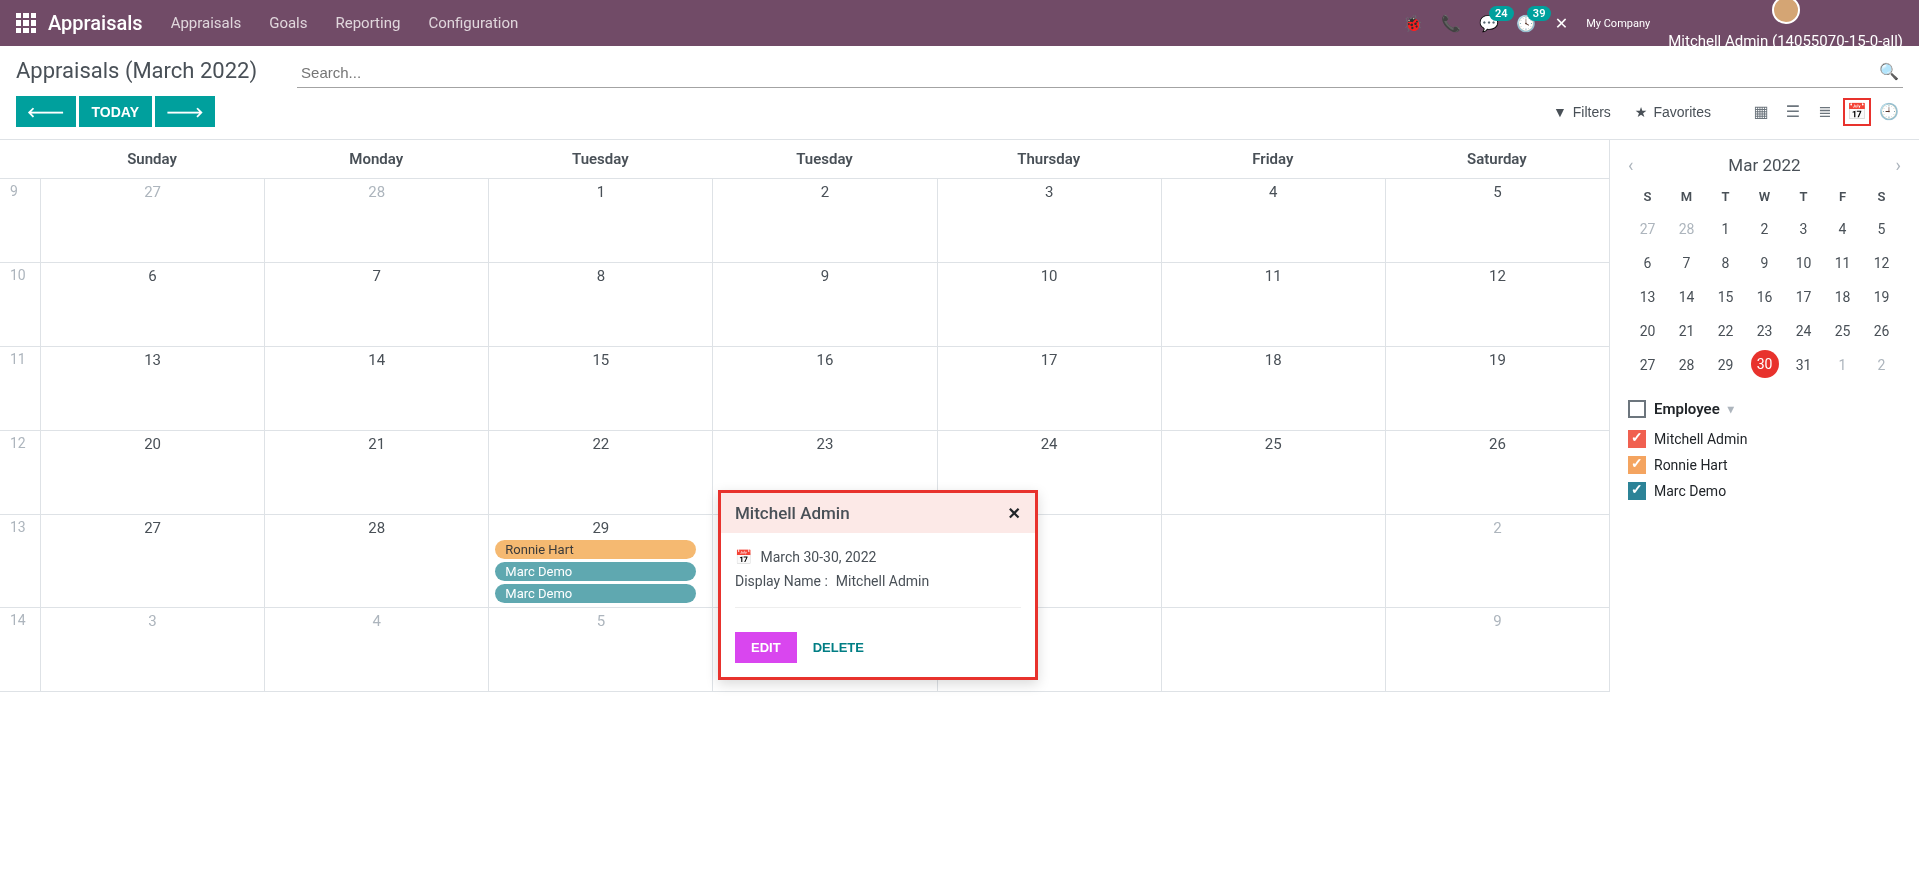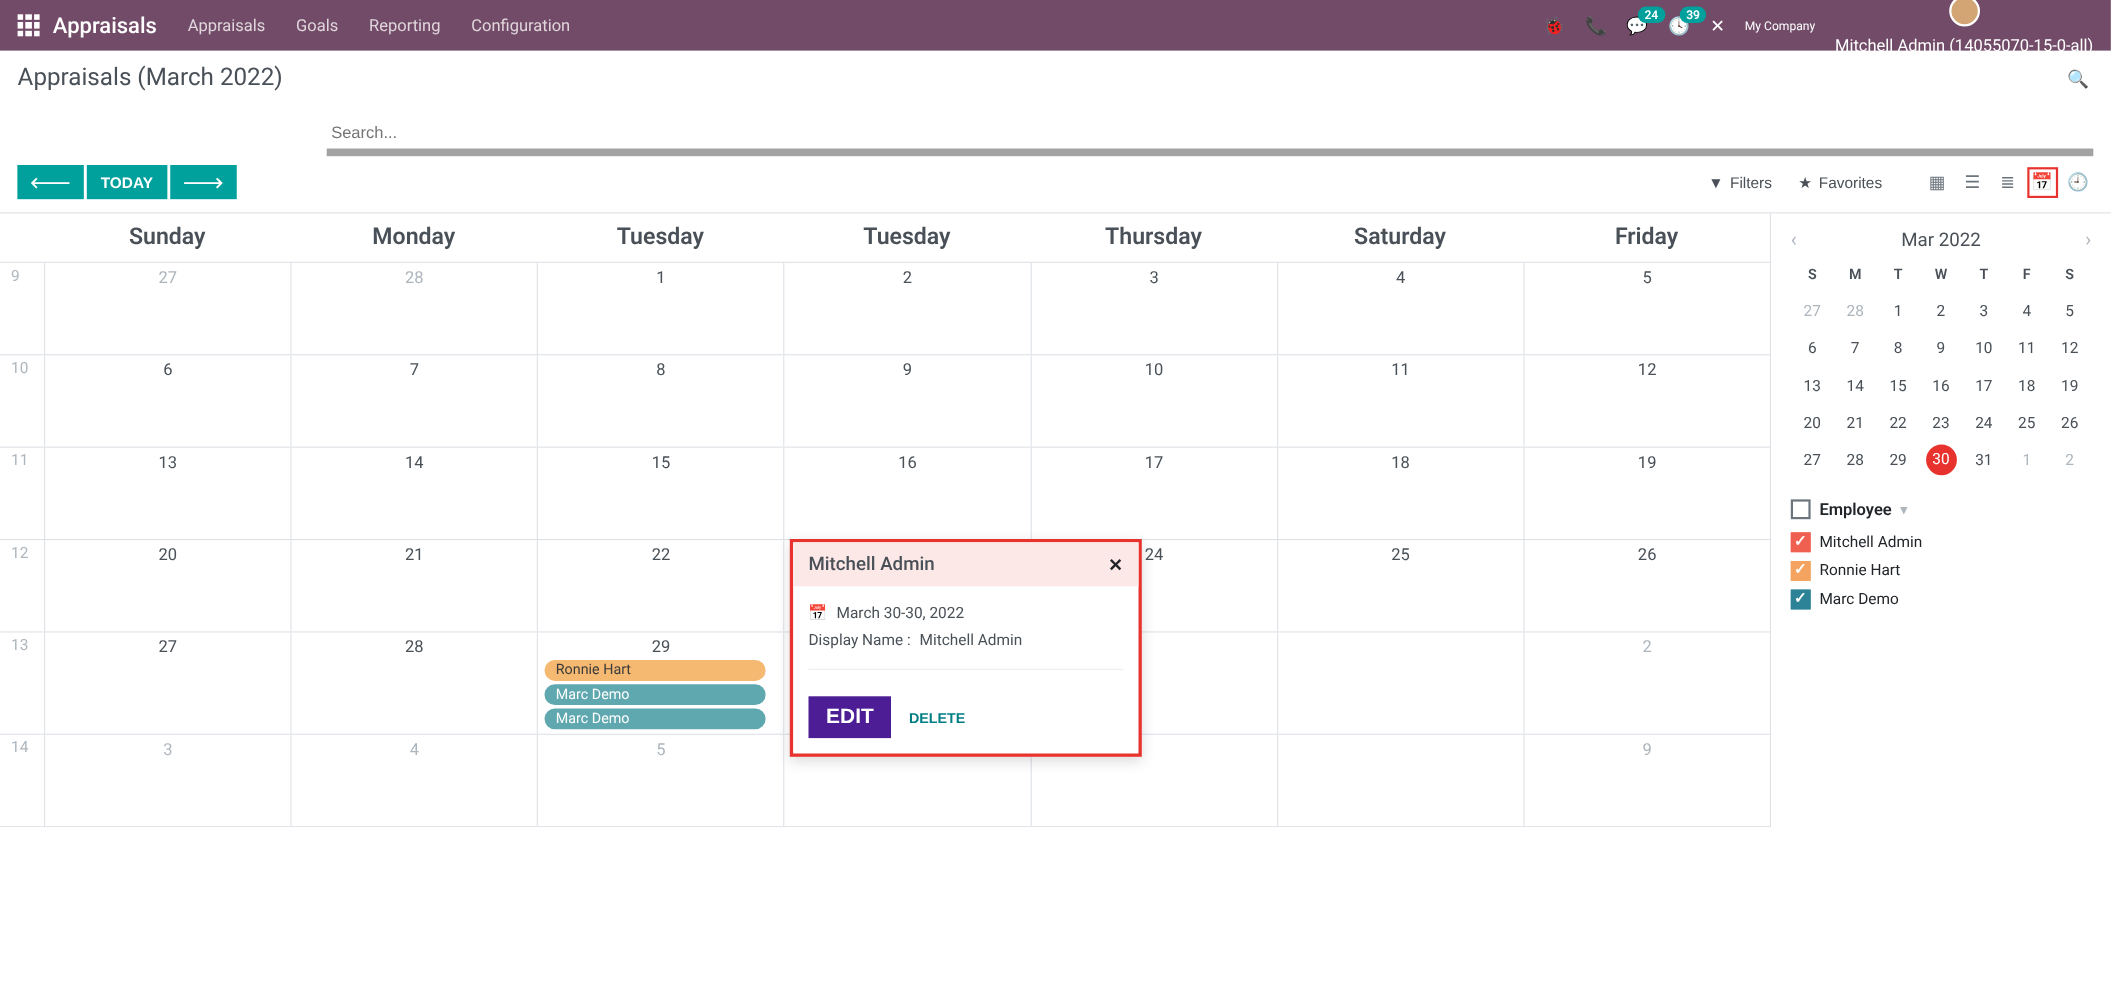--- a/index.html
+++ b/index.html
@@ -17,42 +17,42 @@
 .topbar .icon-btn { color: #fff; cursor: pointer; font-size: 16px; position: relative; }
 .topbar .badge { position: absolute; top: -8px; left: 10px; background: #00a09d; color: #fff; border-radius: 10px; padding: 1px 6px; font-size: 11px; font-weight: 600; }
 .topbar .company { color: #fff; font-size: 11px; }
 .topbar .user { display: flex; align-items: center; gap: 8px; font-size: 15px; flex-direction: column; }
 .topbar .avatar { width: 28px; height: 28px; border-radius: 50%; background: #d4a574; border: 2px solid #fff; }
 
 
 .control { padding: 12px 16px 0 16px; display: flex; align-items: flex-start; }
 .control .title { font-size: 22px; color: #495057; }
 .control .search-wrap { flex: 1; margin-left: 40px; position: relative; }
-.control .search { width: 100%; border: none; border-bottom: 7px solid #a3a3a3; padding: 6px 30px 6px 4px; font-size: 15px; outline: none; margin-top: 48px; }
+.control .search { width: 100%; border: none; border-bottom: 1px solid #a3a3a3; padding: 6px 30px 6px 4px; font-size: 15px; outline: none; }
 .control .search-icon { position: absolute; right: 4px; top: 4px; color: #6c757d; font-size: 16px; }
 
 .toolbar { padding: 8px 16px 12px 16px; display: flex; align-items: center; border-bottom: 1px solid #dee2e6; }
 .btn-group { display: flex; gap: 3px; }
 .btn { border: 1px solid #00a09d; background: #00a09d; color: #fff; padding: 6px 12px; font-size: 14px; font-weight: 600; cursor: pointer; }
 .btn.arrow { padding: 6px 10px; }
 .scale-group { display: flex; margin-left: 16px; }
 .scale-btn { border: none; background: transparent; padding: 6px 14px; color: #017e84; font-weight: 600; font-size: 14px; cursor: pointer; }
 .scale-btn.active { border: 1px solid #ced4da; color: #495057; border-radius: 2px; }
 .toolbar .spacer { flex: 1; }
 .filter-btn { background: transparent; border: none; color: #495057; font-size: 14px; padding: 6px 12px; cursor: pointer; display: flex; align-items: center; gap: 6px; }
 .view-switcher { display: flex; gap: 4px; margin-left: 24px; align-items: center; }
 .view-btn { width: 28px; height: 28px; display: flex; align-items: center; justify-content: center; cursor: pointer; color: #6c757d; font-size: 16px; }
 .view-btn.active { border: 2px solid #e8322d; }
 
 
 .main { display: flex; }
 .calendar { flex: 1; }
 .cal-header { display: flex; border-bottom: 1px solid #dee2e6; }
 .cal-header .wk { width: 40px; }
-.cal-header .day { flex: 1; text-align: center; padding: 10px 0; font-weight: 600; font-size: 21px; color: #495057; }
+.cal-header .day { flex: 1; text-align: center; padding: 10px 0; font-weight: 600; font-size: 15px; color: #495057; }
 .cal-row { display: flex; border-bottom: 1px solid #dee2e6; min-height: 84px; position: relative; }
 .cal-row .wk { width: 40px; color: #adb5bd; font-size: 14px; padding: 4px 0 0 10px; }
 .cal-row .cell { flex: 1; border-left: 1px solid #dee2e6; padding: 4px 6px; position: relative; }
 .cal-row .cell .date { font-size: 15px; color: #495057; text-align: center; }
 .cal-row .cell.muted .date { color: #adb5bd; }
 .cal-row .cell .date.today { background: #e8322d; color: #fff; width: 26px; height: 26px; border-radius: 50%; display: inline-flex; align-items: center; justify-content: center; margin: 0 auto; }
 .cal-row .cell .date-wrap { text-align: center; }
 .event { border-radius: 12px; padding: 2px 10px; font-size: 13px; margin-top: 3px; color: #3b3b3b; width: 95%; }
 .event.orange { background: #f5b971; }
 .event.teal { background: #5fa8b0; color: #fff; }
@@ -61,21 +61,21 @@
 
 
 .popover { position: absolute; left: 718px; top: 490px; width: 320px; background: #fff; border: 3px solid #e8322d; z-index: 100; box-shadow: 0 4px 12px rgba(0,0,0,0.15); }
 .popover .hdr { background: #fce9e7; padding: 10px 14px; display: flex; justify-content: space-between; align-items: center; }
 .popover .hdr .name { font-size: 17px; font-weight: 500; color: #495057; }
 .popover .hdr .close { cursor: pointer; font-size: 16px; font-weight: bold; }
 .popover .body { padding: 12px 14px; }
 .popover .row { padding: 4px 0; font-size: 14px; color: #495057; display: flex; align-items: center; gap: 8px; }
 .popover .row.border-b { border-bottom: 1px solid #eee; padding-bottom: 18px; margin-bottom: 6px; }
 .popover .actions { padding: 6px 14px 14px 14px; display: flex; gap: 16px; align-items: center; }
-.popover .edit-btn { background: #4c1d95; color: #fff; border: none; padding: 8px 16px; font-weight: 600; font-size: 19px; cursor: pointer; }
+.popover .edit-btn { background: #d946ef; color: #fff; border: none; padding: 8px 16px; font-weight: 600; font-size: 13px; cursor: pointer; }
 .popover .del-btn { background: transparent; color: #017e84; border: none; font-weight: 600; font-size: 13px; cursor: pointer; }
 
 
 .sidebar { width: 310px; padding: 14px 18px; border-left: 1px solid #dee2e6; }
 .mini-hdr { display: flex; justify-content: space-between; align-items: center; margin-bottom: 8px; }
 .mini-hdr .nav { color: #adb5bd; cursor: pointer; font-size: 18px; }
 .mini-hdr .label { font-size: 17px; color: #495057; }
 .mini-grid { display: grid; grid-template-columns: repeat(7, 1fr); text-align: center; gap: 4px 0; }
 .mini-grid .dh { font-weight: 600; color: #495057; font-size: 13px; padding: 6px 0; }
 .mini-grid .d { font-size: 14px; color: #495057; padding: 7px 0; cursor: pointer; }
@@ -164,22 +164,22 @@
 <div class="main">
 
   <div class="calendar">
     <div class="cal-header">
       <div class="wk"></div>
       <div class="day">Sunday</div>
       <div class="day">Monday</div>
       <div class="day">Tuesday</div>
       <div class="day">Tuesday</div>
       <div class="day">Thursday</div>
+      <div class="day">Friday</div>
       <div class="day">Saturday</div>
-      <div class="day">Friday</div>
     </div>
     <div id="cal-body">
         <div class="cal-row">
           <div class="wk">9</div>
           <div class="cell muted">
             <div class="date-wrap"><span class="date">27</span></div>
           </div>
           <div class="cell muted">
             <div class="date-wrap"><span class="date">28</span></div>
           </div>

